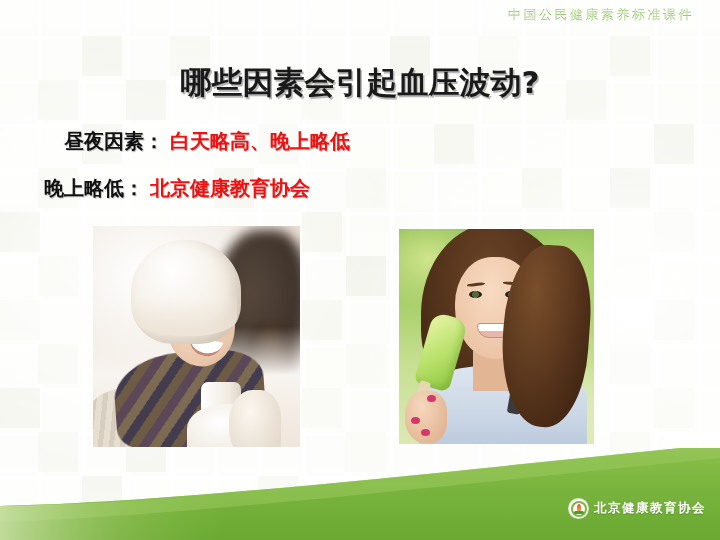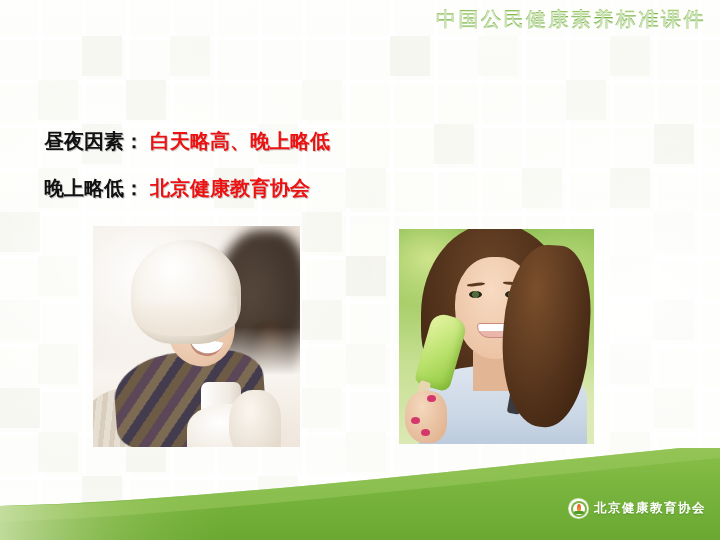--- a/index.html
+++ b/index.html
@@ -46,23 +46,23 @@
     background:
       radial-gradient(ellipse 360px 300px at 130px 250px, rgba(255,255,255,0.85), rgba(255,255,255,0) 75%),
       radial-gradient(ellipse 420px 340px at 640px 300px, rgba(255,255,255,0.88), rgba(255,255,255,0) 75%),
       linear-gradient(to bottom, rgba(255,255,255,0.55), rgba(255,255,255,0.15) 40%, rgba(255,255,255,0.6));
   }
 
   
   .header-title {
     position: absolute;
     top: 6px;
-    right: 14px;
-    font-size: 20px;
-    font-weight: bold;
+    right: 26px;
+    font-size: 13px;
+    font-weight: normal;
     letter-spacing: 2.5px;
     color: #79b342;
     background: linear-gradient(to bottom, #a7cf74 0%, #6fae38 48%, #86bf55 100%);
     -webkit-background-clip: text;
     background-clip: text;
     -webkit-text-fill-color: transparent;
     text-shadow: 0 1px 0 rgba(255,255,255,0.6);
     white-space: nowrap;
   }
 
@@ -83,21 +83,21 @@
 
   
   .bullet {
     position: absolute;
     left: 44px;
     font-size: 20px;
     font-weight: bold;
     white-space: nowrap;
     text-shadow: 1px 1px 0px rgba(180,180,180,0.7);
   }
-  .bullet-1 { top: 128px; }
+  .bullet-1 { top: 128px; margin-left: 20px; }
   .bullet-2 { top: 175px; }
   .bullet .lbl   { color: #111111; }
   .bullet .value { color: #ee1111; margin-left: 6px; }
 
   
   .photo {
     position: absolute;
     overflow: hidden;
     background: #ddd;
   }
@@ -449,20 +449,21 @@
   <div class="tile t2" style="left:610px; top:432px;"></div>
 
   <div class="tile" style="left:82px;  top:476px;"></div>
   <div class="tile t2" style="left:258px; top:476px;"></div>
   <div class="tile t3" style="left:434px; top:476px;"></div>
 
   <div class="bg-wash"></div>
 
   <div class="header-title">中国公民健康素养标准课件</div>
 
+  <div class="slide-title">哪些因素会引起血压波动?</div>
 
   <div class="bullet bullet-1">
     <span class="lbl">昼夜因素：</span><span class="value">白天略高、晚上略低</span>
   </div>
   <div class="bullet bullet-2">
     <span class="lbl">晚上略低：</span><span class="value">北京健康教育协会</span>
   </div>
 
   <div class="photo photo-winter">
     <div class="w-sky"></div>

